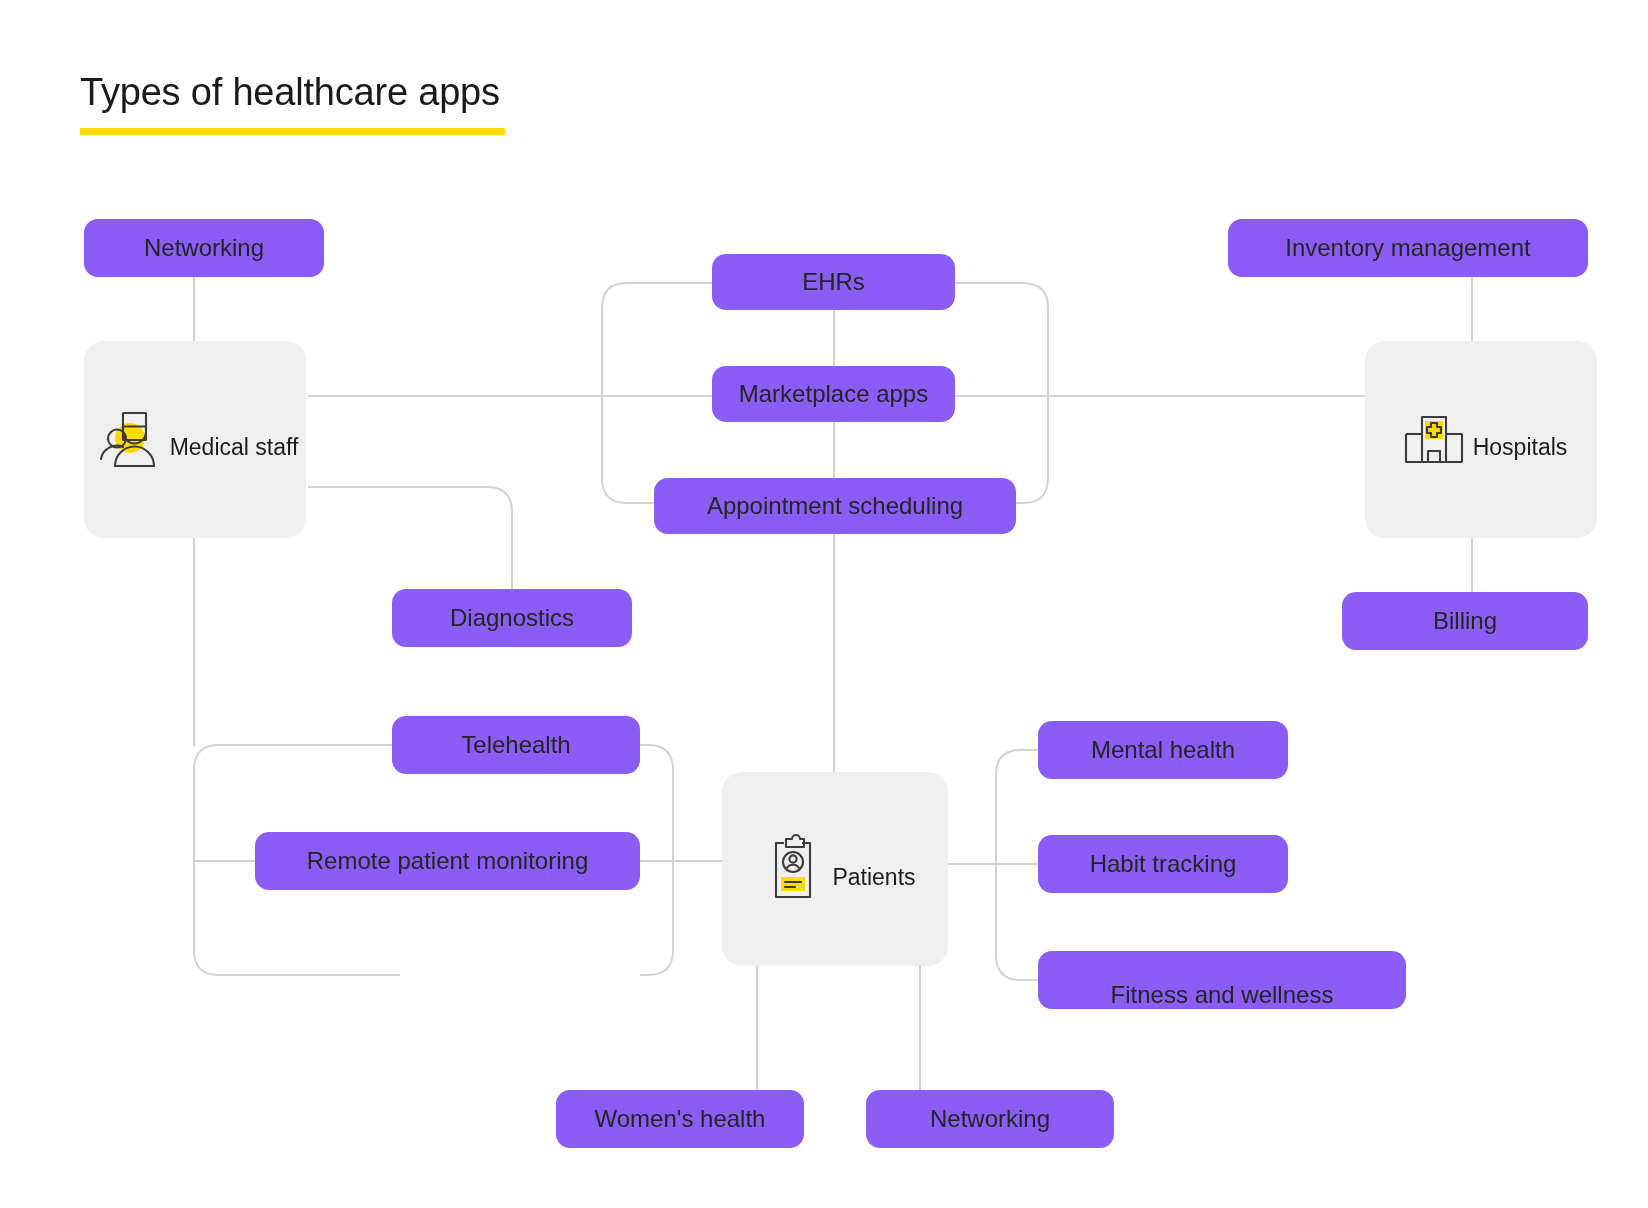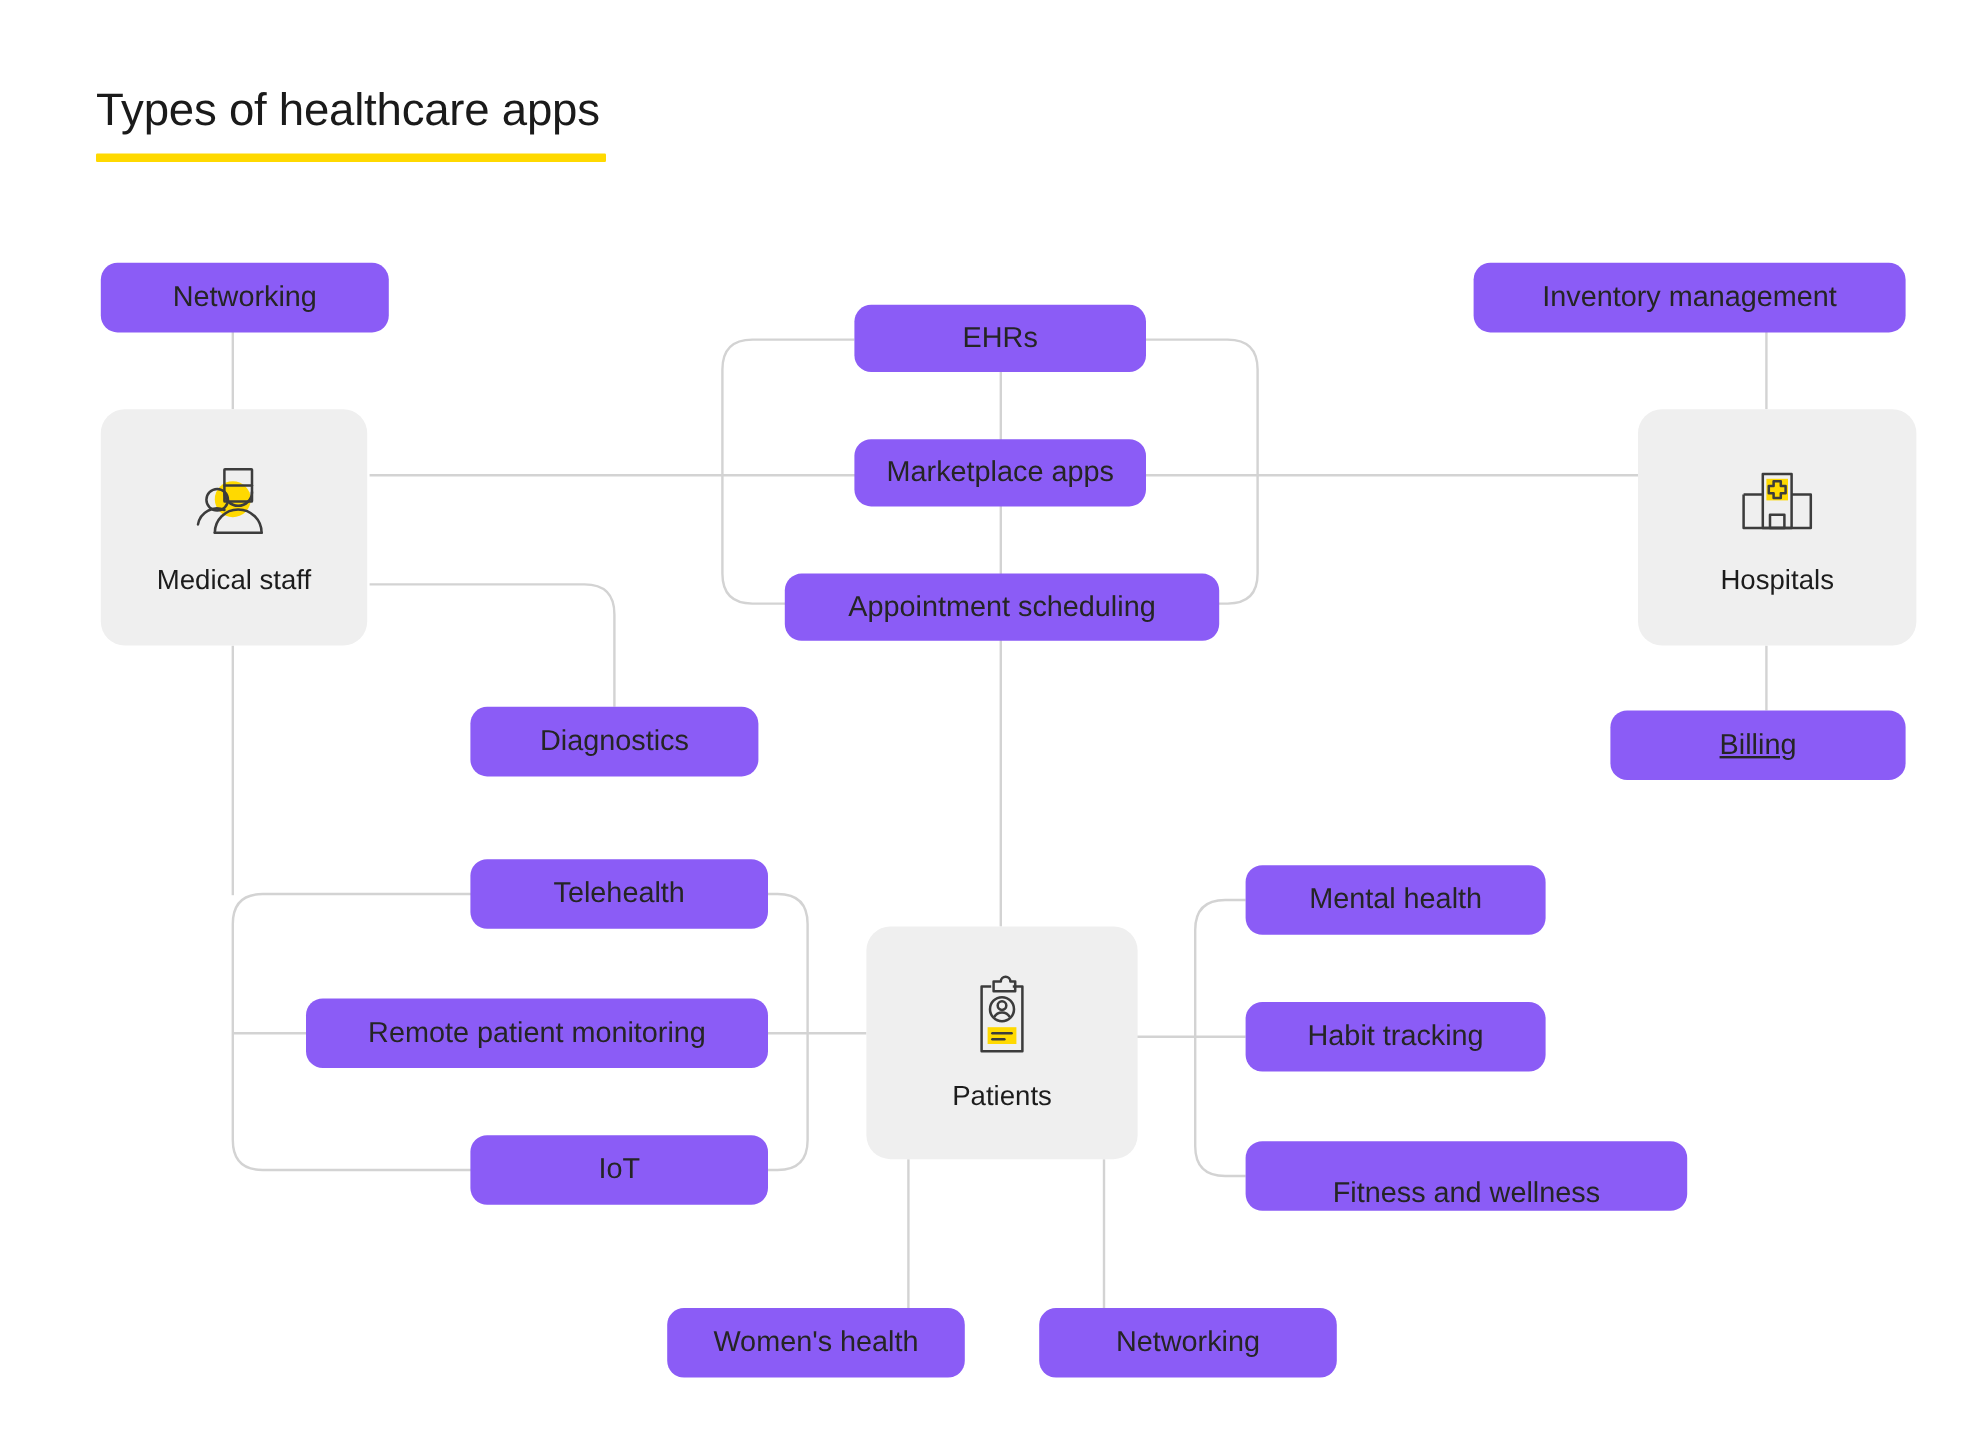--- a/index.html
+++ b/index.html
@@ -68,21 +68,21 @@
     font-weight: 400;
     box-sizing: border-box;
     white-space: nowrap;
     padding: 0 18px;
   }
   .hub {
     position: absolute;
     background: #efefef;
     border-radius: 20px;
     display: flex;
-    flex-direction: column;
+    flex-direction: row;
     align-items: center;
     justify-content: center;
     box-sizing: border-box;
   }
   .hub-label {
     font-size: 23px;
     color: #1c1c1c;
     margin-top: 16px;
     white-space: nowrap;
   }
@@ -203,43 +203,40 @@
   </div>
 
   <div class="pill" style="left:654px; top:478px; width:362px; height:56px;">
     <span>Appointment scheduling</span>
   </div>
 
   <div class="pill" style="left:392px; top:589px; width:240px; height:58px;">
     <span>Diagnostics</span>
   </div>
 
-  <div class="pill" style="left:1342px; top:592px; width:246px; height:58px;text-decoration:underline;">
+  <div class="pill" style="left:1342px; top:592px; width:246px; height:58px;">
     <span>Billing</span>
   </div>
 
   <div class="pill" style="left:392px; top:716px; width:248px; height:58px;">
     <span>Telehealth</span>
   </div>
 
   <div class="pill" style="left:1038px; top:721px; width:250px; height:58px;">
     <span>Mental health</span>
   </div>
 
   <div class="pill" style="left:255px; top:832px; width:385px; height:58px;justify-content:center;">
     <span>Remote patient monitoring</span>
   </div>
 
   <div class="pill" style="left:1038px; top:835px; width:250px; height:58px;">
     <span>Habit tracking</span>
   </div>
 
-  <div class="pill" style="left:392px; top:946px; width:248px; height:58px;">
-    <span>IoT</span>
-  </div>
 
   <div class="pill" style="left:1038px; top:951px; width:368px; height:58px;align-items:flex-end;">
     <span>Fitness and wellness</span>
   </div>
 
   <div class="pill" style="left:556px; top:1090px; width:248px; height:58px;">
     <span>Women's health</span>
   </div>
 
   <div class="pill" style="left:866px; top:1090px; width:248px; height:58px;">

